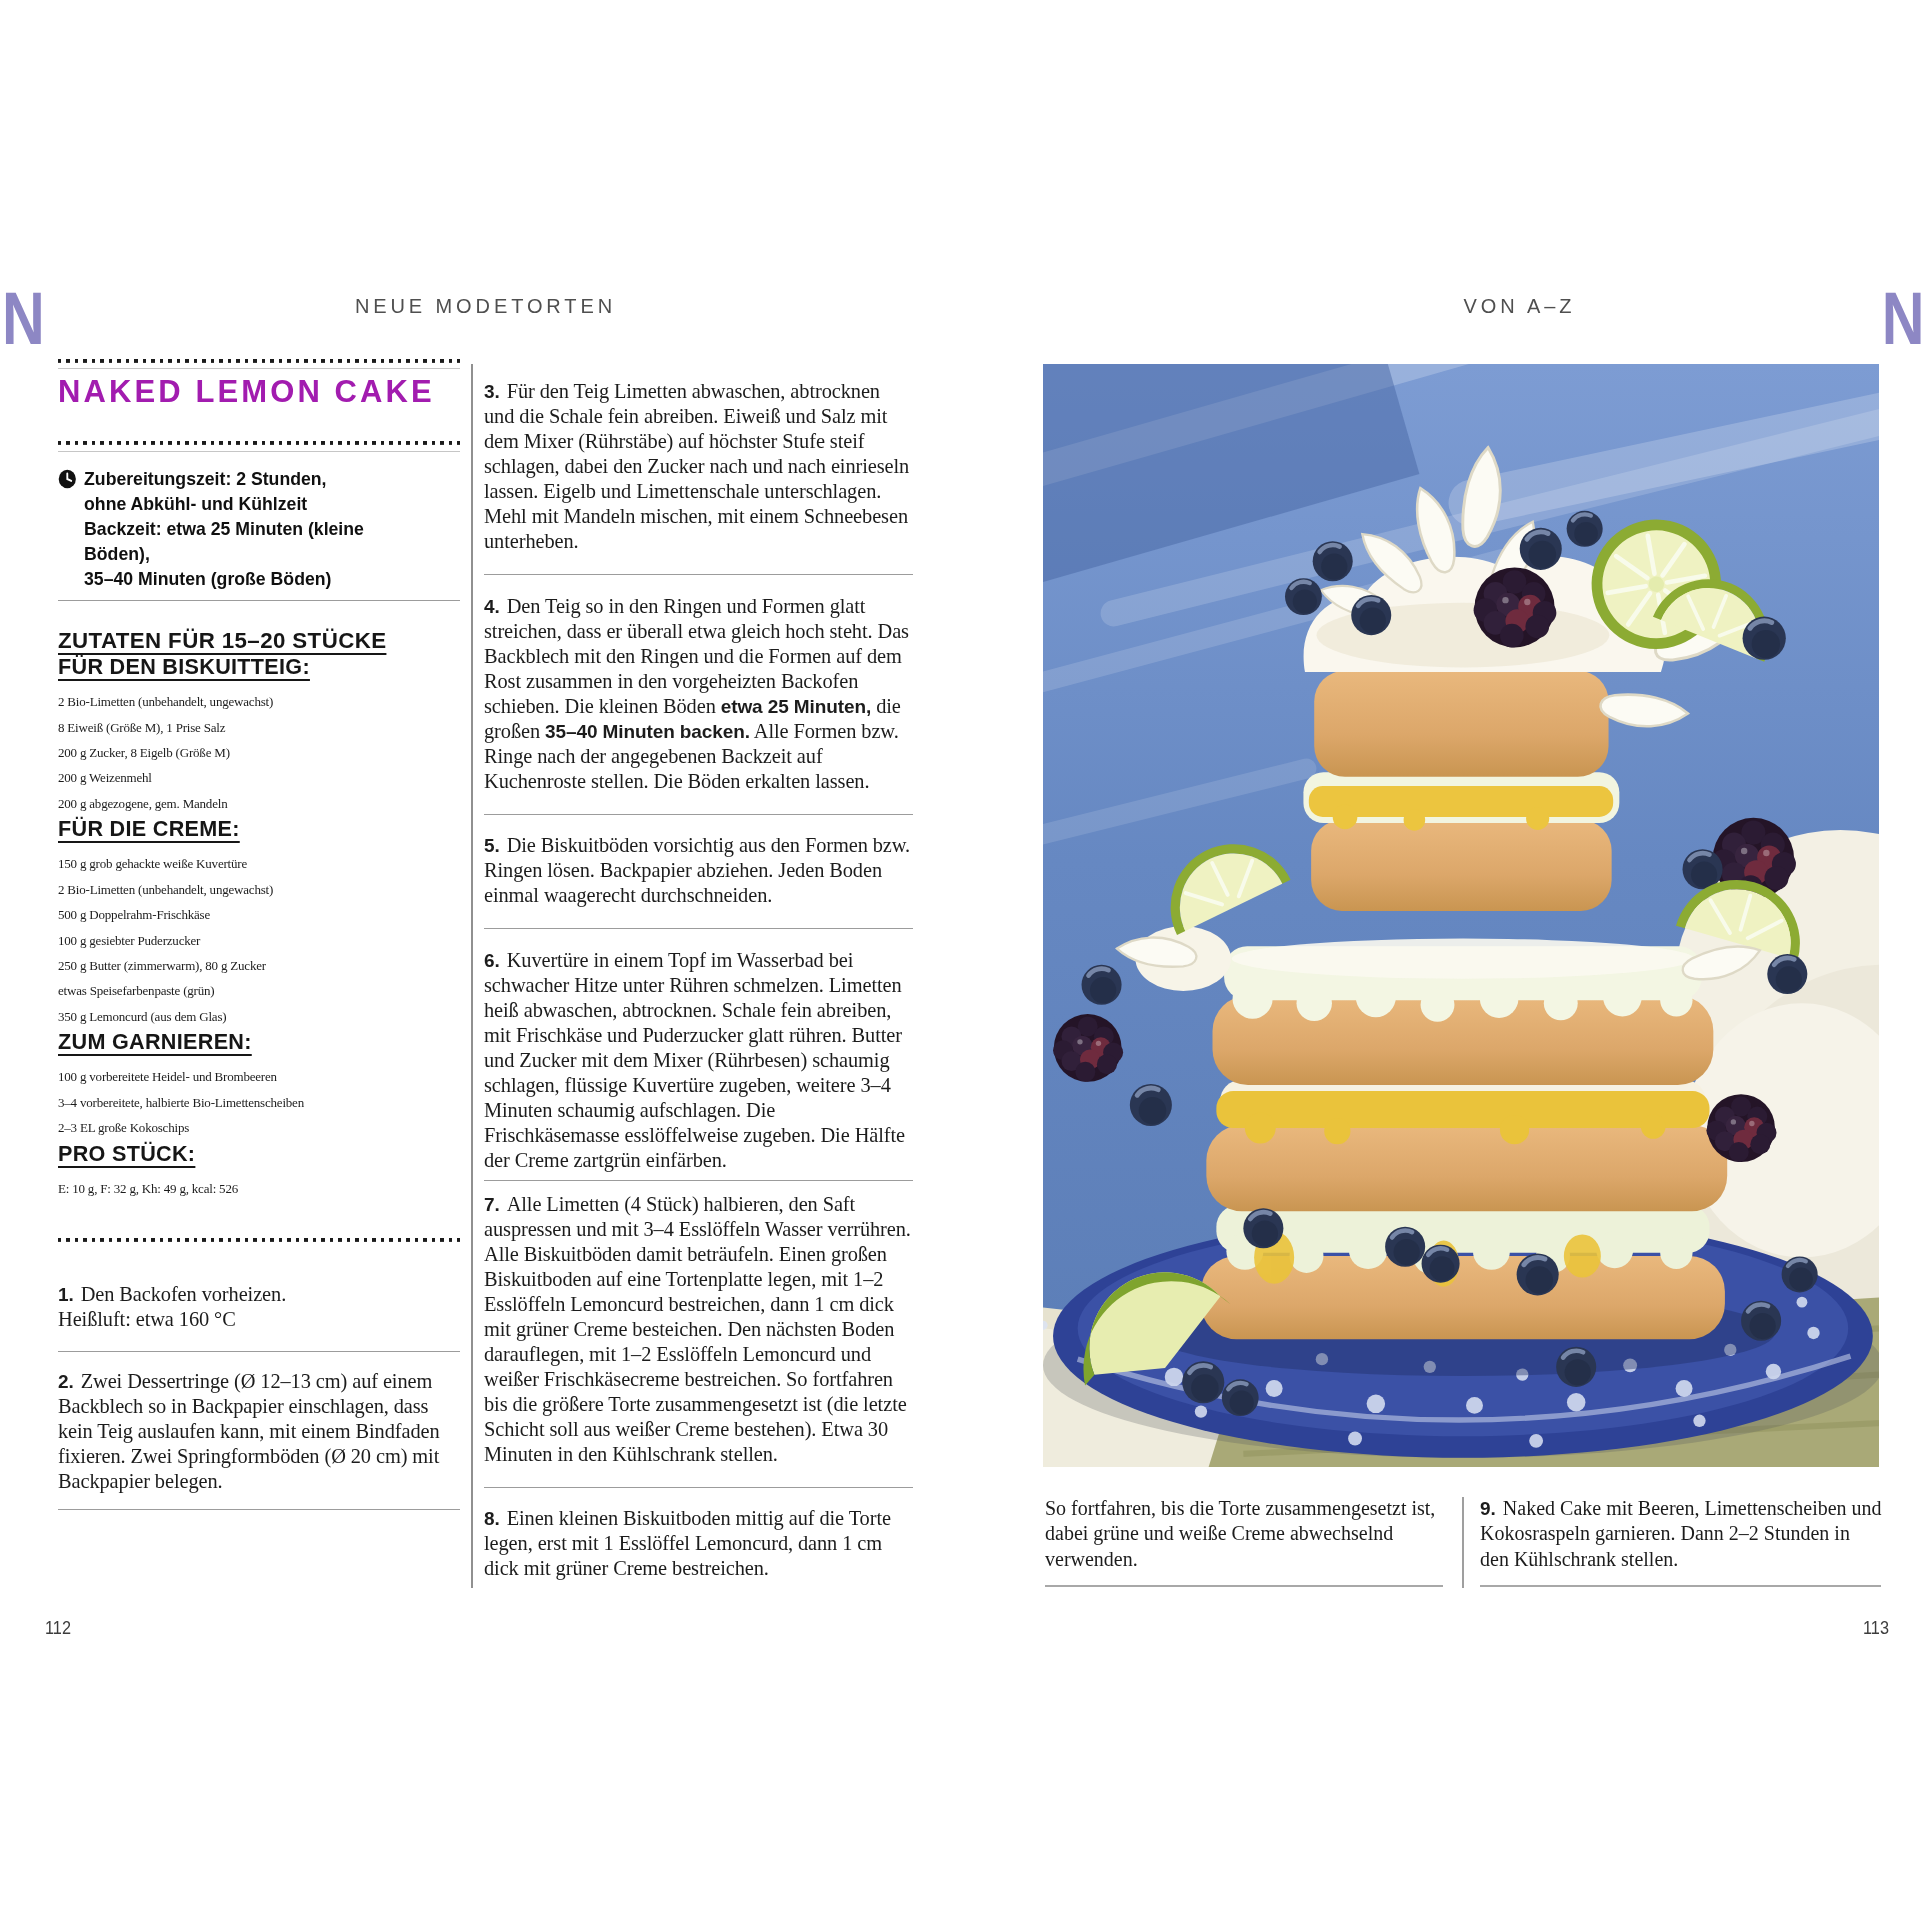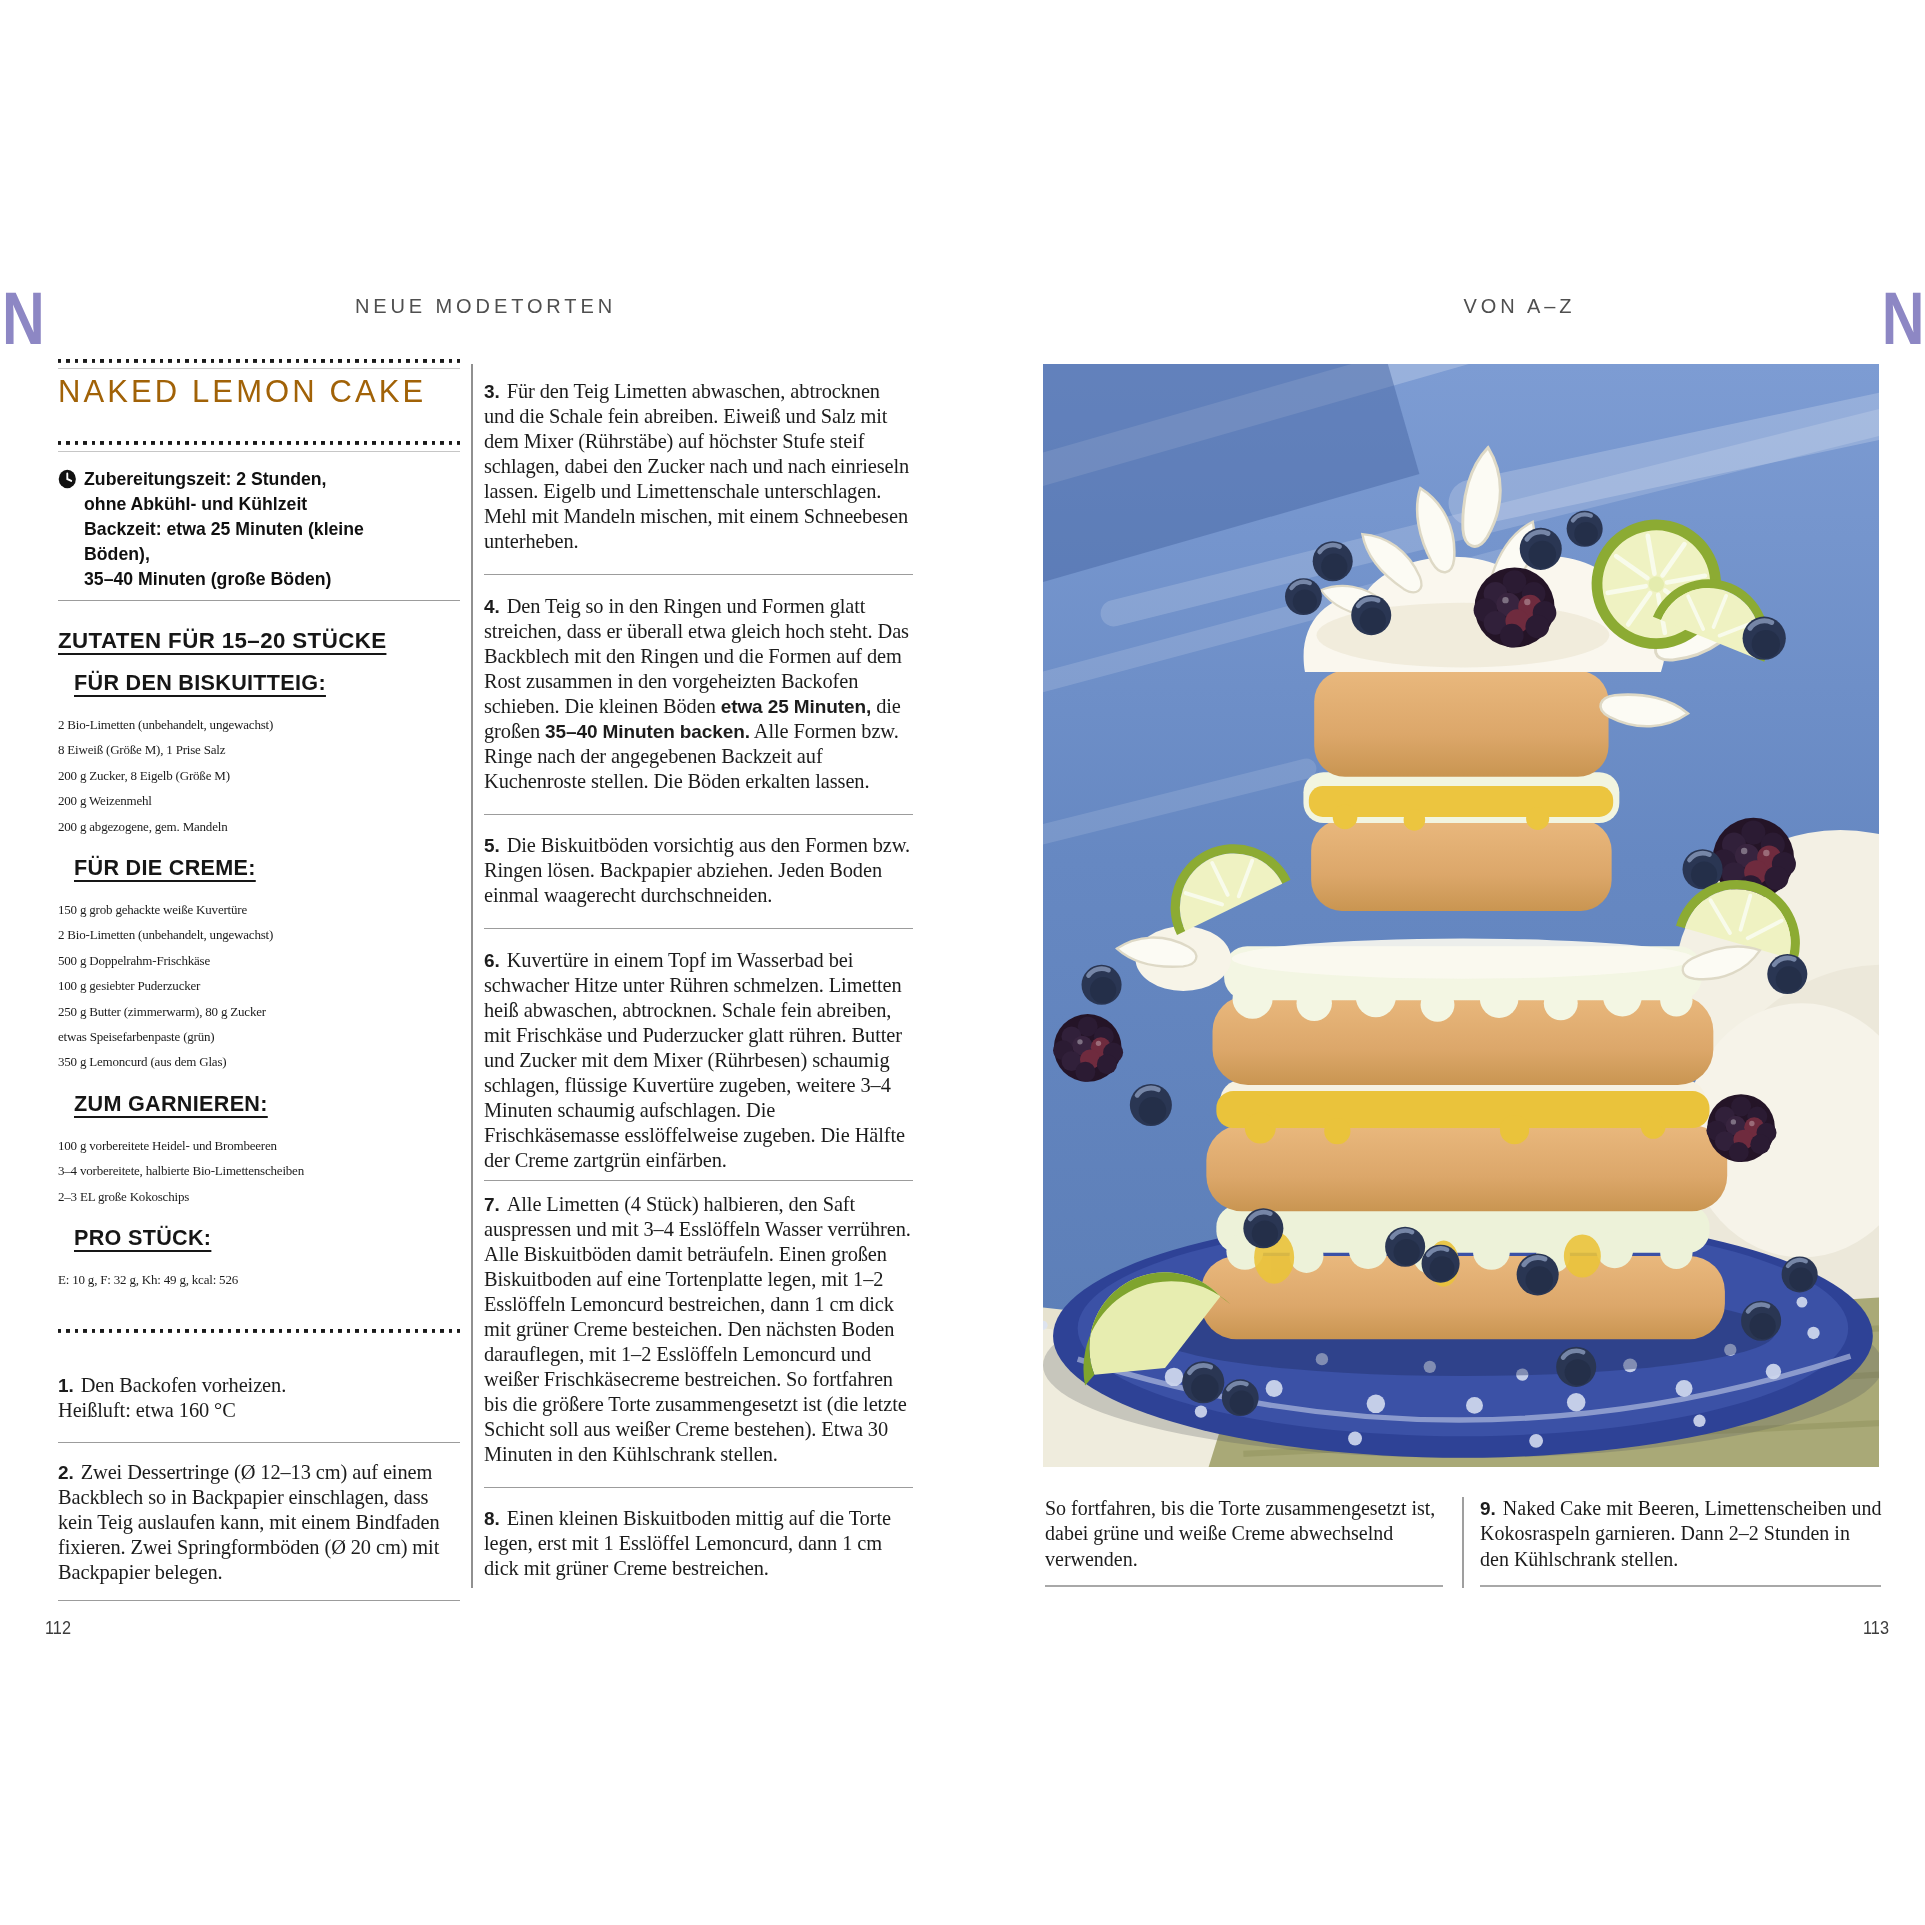--- a/index.html
+++ b/index.html
@@ -19,38 +19,38 @@
   
   .colL{position:absolute;left:58px;top:359px;width:402px;}
   .colM{position:absolute;left:484px;top:371px;width:429px;}
   .vrule{position:absolute;left:471px;top:364px;width:1.5px;height:1224px;background:#909090;}
 
   .dotline{height:3.9px;background:repeating-linear-gradient(to right,#1b1b1b 0 3.1px,transparent 3.1px 8.5px);
            background-repeat:no-repeat;background-size:100% 3.9px;border-bottom:0.8px solid #c6c6c6;padding-bottom:5.4px;}
   .dots{height:3.9px;background:repeating-linear-gradient(to right,#1b1b1b 0 3.1px,transparent 3.1px 8.5px);
         background-repeat:no-repeat;background-size:100% 3.9px;}
 
-  h1.title{margin:6.2px 0 0;font-family:"Liberation Sans",sans-serif;font-weight:400;font-size:31px;
-           letter-spacing:3.1px;color:#a16207;line-height:34px;}
+  h1.title{margin:6.2px 0 0;font-family:"Liberation Sans",sans-serif;font-weight:700;font-size:31px;
+           letter-spacing:3.1px;color:#a21caf;line-height:34px;}
   .dl2{margin-top:32px;}
 
   .timeblock{margin-top:14px;position:relative;padding-left:28px;
              font-family:"Liberation Sans",sans-serif;font-weight:700;font-size:19px;line-height:25px;
              color:#101010;transform:scaleX(.93);transform-origin:left top;}
   .clock{position:absolute;left:0;top:3.1px;}
 
   .rule{border:0;border-top:1.5px solid #9c9c9c;height:0;margin:9.2px 0 0;}
   .colL .rule.r1{margin-top:9.2px;}
   .colL .rule.r2{margin-top:18.5px;}
   .colL .rule.r3{margin-top:15.4px;}
 
   h2.ingtitle{margin:27px 0 0;font-family:"Liberation Sans",sans-serif;font-weight:700;font-size:22.3px;
               line-height:26px;letter-spacing:0.4px;color:#161616;text-decoration:underline;
               text-decoration-thickness:1.5px;text-underline-offset:5.4px;}
-  h3.ghead{margin:16px;font-family:"Liberation Sans",sans-serif;font-weight:700;font-size:21.6px;line-height:26px;
+  h3.ghead{margin:0;font-family:"Liberation Sans",sans-serif;font-weight:700;font-size:21.6px;line-height:26px;
            letter-spacing:0.3px;color:#161616;text-decoration:underline;text-decoration-thickness:1.5px;
            text-underline-offset:5.4px;}
   .mt36{margin-top:28px}.mt26{margin-top:20px}.mt24{margin-top:18.5px}.mt20{margin-top:15.4px}
   .glist{margin-top:9.2px;}
   .glist .ing{font-size:13px;line-height:25.4px;white-space:nowrap;letter-spacing:-0.2px;}
   .dl3{margin-top:37px;}
 
   p.step{margin:0;font-size:20.4px;line-height:25px;letter-spacing:-0.1px;}
   .snum{font-family:"Liberation Sans",sans-serif;font-weight:700;font-size:19px;margin-right:7px;}
   b.hl{font-family:"Liberation Sans",sans-serif;font-weight:700;font-size:19px;}

